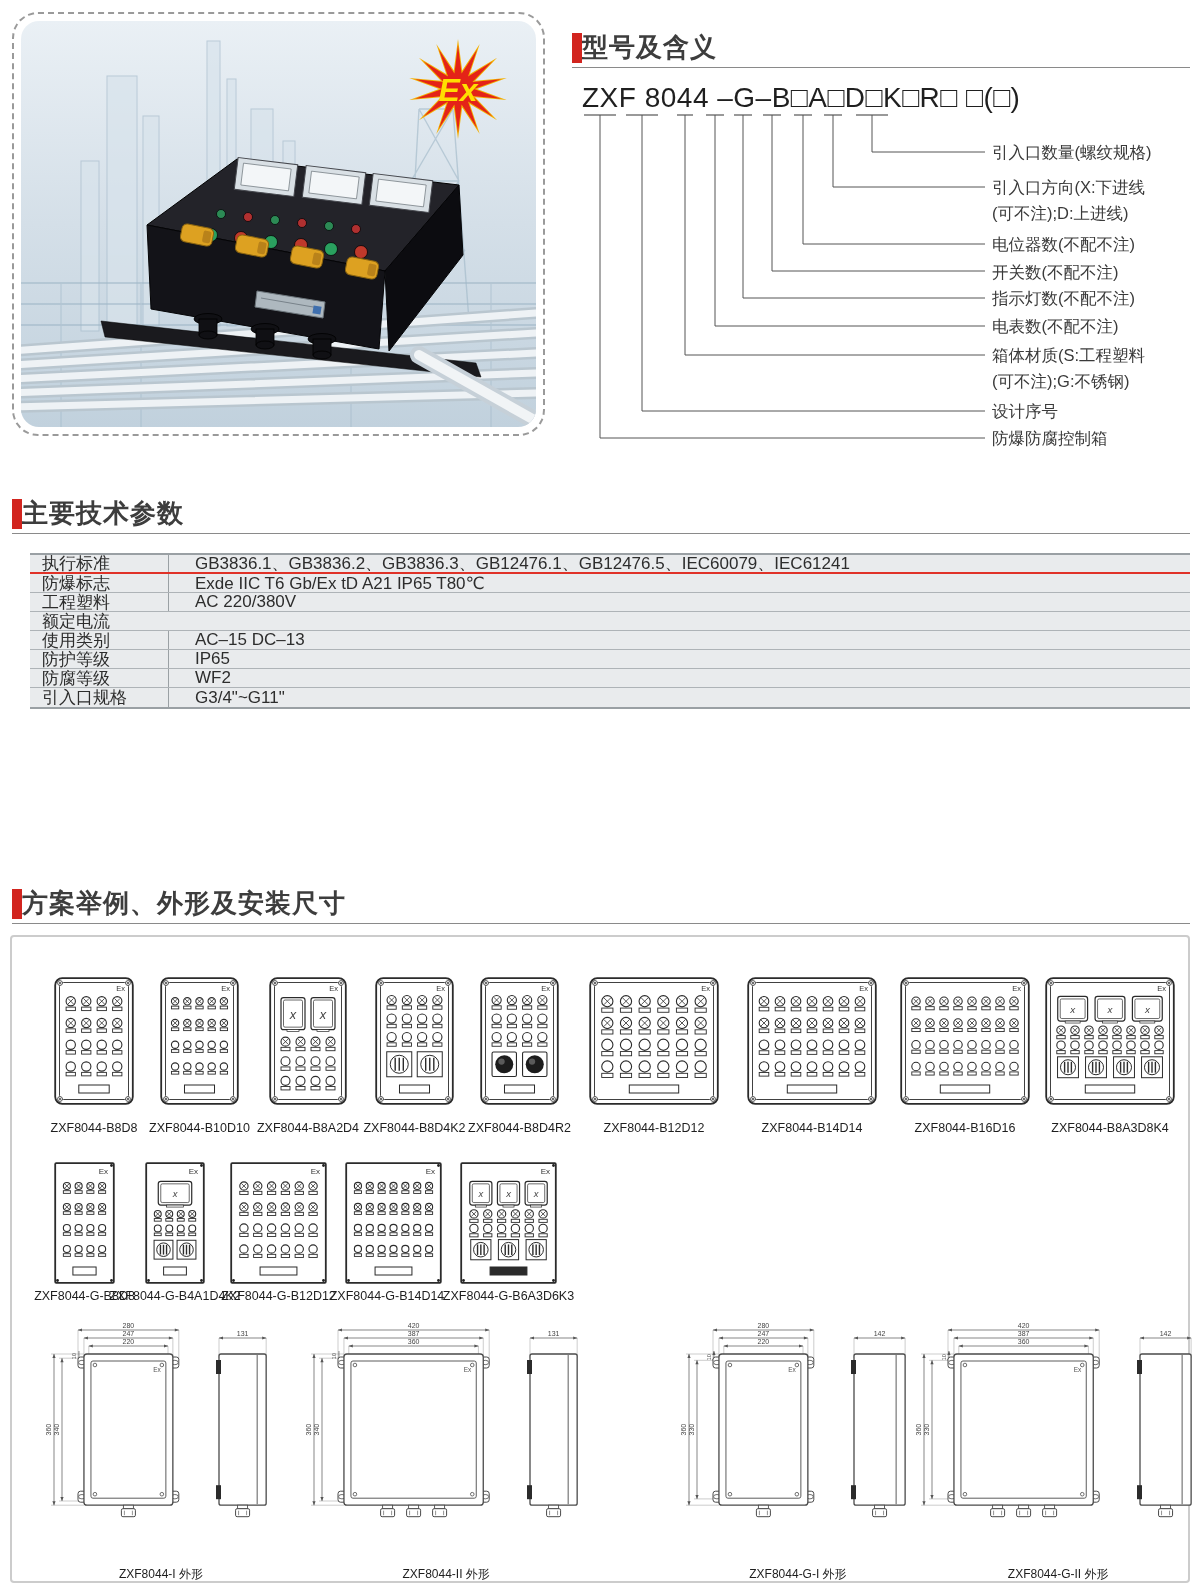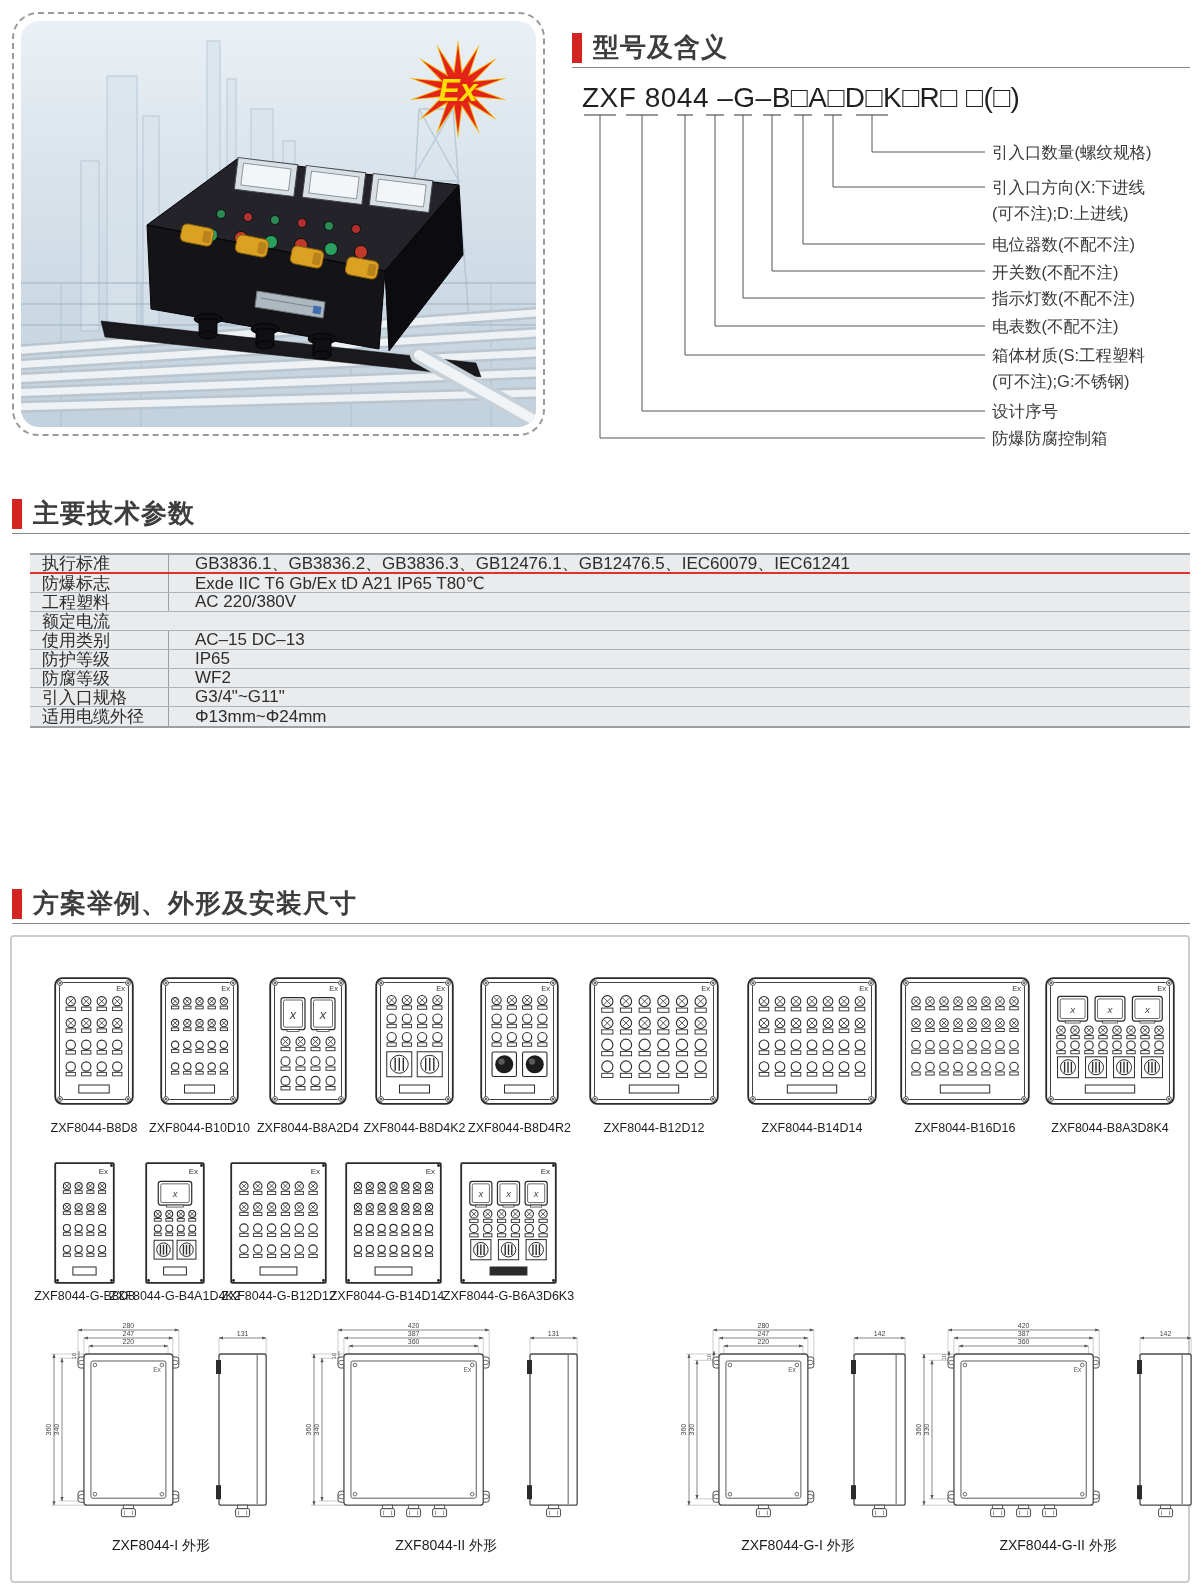--- a/index.html
+++ b/index.html
@@ -8,21 +8,21 @@
          font-family:"Liberation Sans","DejaVu Sans",sans-serif; color:#333; }
 
   
   .photo { position:absolute; left:12px; top:12px; width:533px; height:424px;
            border:2px dashed #9a9a9a; border-radius:26px; padding:7px; }
   .photo-inner { width:100%; height:100%; border-radius:18px; overflow:hidden;
                  background:linear-gradient(180deg,#eaf0f5 0%,#d4dfe8 50%,#c1d1dd 100%); position:relative; }
   .photo-inner svg { position:absolute; left:0; top:0; }
 
   
-  .sec-head { position:absolute; display:flex; align-items:center; gap:11px; }
+  .sec-head { position:absolute; display:flex; align-items:center; }
   .red-bar { width:10px; height:30px; background:#d2251f; flex:0 0 auto; }
   .sec-title { font-size:26px; font-weight:bold; color:#3d3d3d; letter-spacing:1px; white-space:nowrap; }
   .sec-rule { position:absolute; height:1px; background:#8a8a8a; }
 
   
   .model-code { position:absolute; left:582px; top:82px; font-size:28px; color:#1f1f1f;
                 letter-spacing:.5px; white-space:nowrap; }
   #callout-svg { position:absolute; left:0; top:0; pointer-events:none; }
   .callout-label { position:absolute; font-size:16.5px; color:#3a3a3a; line-height:26px;
                    width:208px; white-space:nowrap; }
@@ -37,21 +37,21 @@
                  font-size:17px; color:#2d2d2d; }
   .param-value { flex:1; border-left:1px solid #9aa0a4; padding-left:26px; display:flex;
                  align-items:center; font-size:17px; color:#2d2d2d; white-space:nowrap; }
 
   
   .scheme-box { position:absolute; left:10px; top:935px; width:1180px; height:648px;
                 border:2px solid #cccccc; border-radius:4px; background:#fff; }
   .panel-diagram { position:absolute; }
   .panel-label { position:absolute; width:160px; text-align:center; font-size:12.5px; color:#1e1e1e; white-space:nowrap; }
   .dim-group { position:absolute; display:flex; gap:22px; align-items:flex-start; }
-  .outline-label { position:absolute; width:180px; text-align:center; font-size:14px; color:#1e1e1e; }
+  .outline-label { position:absolute; width:180px; text-align:center; font-size:12px; color:#1e1e1e;margin-top:29px; }
 </style>
 </head>
 <body>
 
 <div class="photo">
   <div class="photo-inner">
     <svg width="515" height="406" viewBox="0 0 515 406">
 
       <g opacity="0.7" stroke="#a8bece" stroke-width="1" fill="#d8e3eb">
         <rect x="86" y="55" width="30" height="250"></rect>
@@ -262,24 +262,20 @@
       <div class="param-label">防护等级</div>
       <div class="param-value">IP65</div>
     </div>
     <div class="param-row">
       <div class="param-label">防腐等级</div>
       <div class="param-value">WF2</div>
     </div>
     <div class="param-row">
       <div class="param-label">引入口规格</div>
       <div class="param-value">G3/4"~G11"</div>
-    </div>
-    <div class="param-row">
-      <div class="param-label">适用电缆外径</div>
-      <div class="param-value">Φ13mm~Φ24mm</div>
     </div>
   </div>
 
 <div class="sec-head" style="left:12px; top:886px;">
   <span class="red-bar"></span>
   <span class="sec-title">方案举例、外形及安装尺寸</span>
 </div>
 <div class="sec-rule" style="left:12px; top:923px; width:1178px;"></div>
 <div class="scheme-box" id="scheme-box">
     <div class="panel-diagram" style="left: 42px; top: 40px;"><svg width="80" height="128" viewBox="0 0 80 128">

